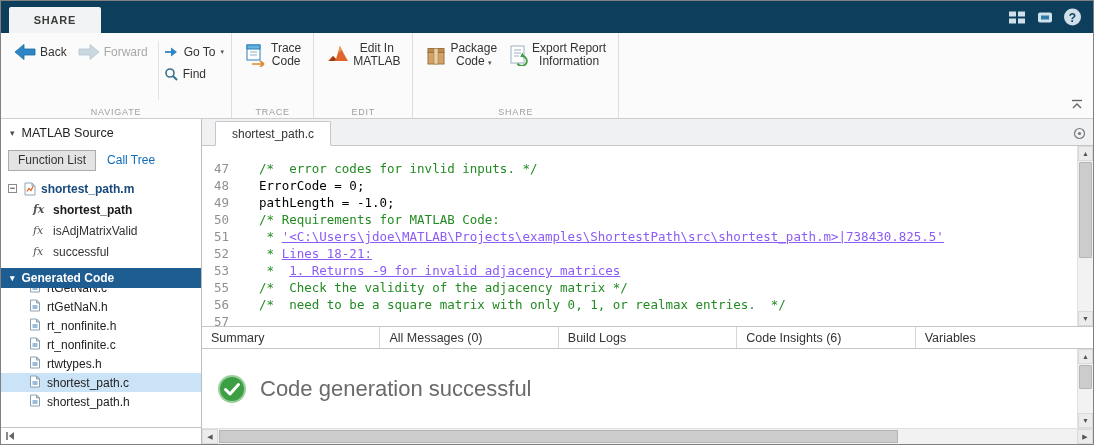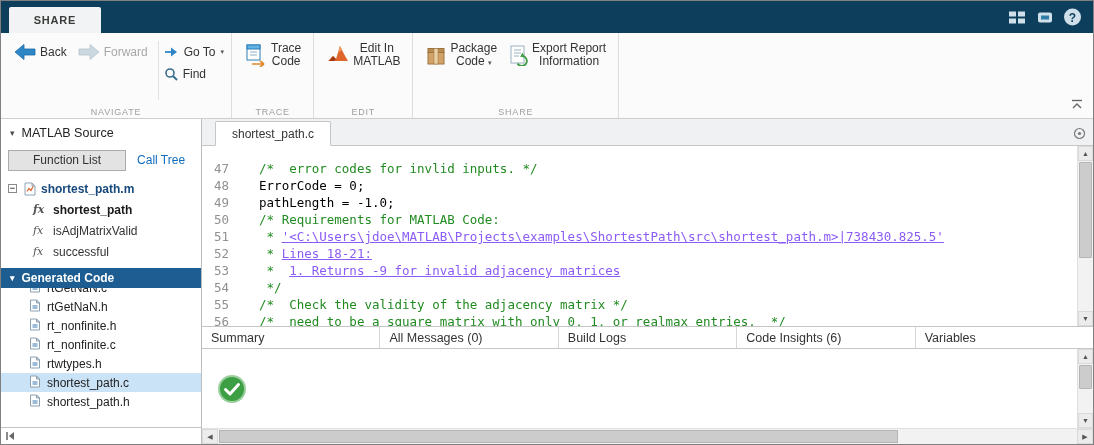--- a/index.html
+++ b/index.html
@@ -34,21 +34,21 @@
   .collapse-icon { position:absolute; right:10px; bottom:5px; cursor:pointer; }
 
   
   .main { display:flex; height:325px; }
 
   
   .sidebar { width:201px; min-width:201px; border-right:1px solid #bdbdbd; display:flex; flex-direction:column; background:#fff; }
   .panel-header { height:28px; display:flex; align-items:center; gap:7px; padding-left:9px; font-size:12.5px; color:#222; }
   .tri { font-size:9px; color:#4d4d4d; }
   .src-tabs { height:27px; display:flex; align-items:center; padding-left:7px; }
-  .func-tab { background:#e3e3e3; border:1px solid #ababab; padding:2px 24px 3px; font-size:12px; color:#333; cursor:pointer; }
+  .func-tab { background:#e3e3e3; border:1px solid #ababab; padding:2px 9px 3px; font-size:12px; color:#333; cursor:pointer; }
   .calltree-tab { color:#0f6cbd; padding:2px 11px 3px; font-size:12px; cursor:pointer; }
   .tree { padding:4px 0 6px; }
   .tree-row { height:21px; display:flex; align-items:center; font-size:12px; color:#333; cursor:pointer; }
   .tree-row.root { padding-left:7px; gap:4px; color:#17497c; font-weight:bold; }
   .tree-row.fn { padding-left:32px; gap:6px; }
   .tree-row.fn.bold { font-weight:bold; color:#1a1a1a; }
   .expander { width:9px; height:9px; border:1px solid #8a8a8a; background:#fff; font-size:9px;
     line-height:7px; text-align:center; color:#444; margin-right:2px; }
   .fx { font-family:"DejaVu Serif", serif; font-style:italic; font-size:11px; color:#555; width:14px; }
   .gen-header { height:20px; background:#1d5d91; color:#fff; display:flex; align-items:center; gap:7px;
@@ -359,21 +359,20 @@
       <div class="code-wrap">
         <div class="code-area">
           <div>
               <div class="code-line"><span class="lineno">47</span><span class="code-text"><span class="seg-comment">  /*  error codes for invlid inputs. */</span></span></div>
               <div class="code-line"><span class="lineno">48</span><span class="code-text"><span class="seg-plain">  ErrorCode = 0;</span></span></div>
               <div class="code-line"><span class="lineno">49</span><span class="code-text"><span class="seg-plain">  pathLength = -1.0;</span></span></div>
               <div class="code-line"><span class="lineno">50</span><span class="code-text"><span class="seg-comment">  /* Requirements for MATLAB Code:</span></span></div>
               <div class="code-line"><span class="lineno">51</span><span class="code-text"><span class="seg-comment">   * </span><span class="seg-link">'&lt;C:\Users\jdoe\MATLAB\Projects\examples\ShortestPath\src\shortest_path.m&gt;|738430.825.5'</span></span></div>
               <div class="code-line"><span class="lineno">52</span><span class="code-text"><span class="seg-comment">   * </span><span class="seg-link">Lines 18-21:</span></span></div>
               <div class="code-line"><span class="lineno">53</span><span class="code-text"><span class="seg-comment">   *  </span><span class="seg-link">1. Returns -9 for invalid adjacency matrices</span></span></div>
-              <div class="code-line"><span class="lineno">54</span><span class="code-text"><span class="seg-comment">   */</span></span></div>
               <div class="code-line"><span class="lineno">55</span><span class="code-text"><span class="seg-comment">  /*  Check the validity of the adjacency matrix */</span></span></div>
               <div class="code-line"><span class="lineno">56</span><span class="code-text"><span class="seg-comment">  /*  need to be a square matrix with only 0, 1, or realmax entries.  */</span></span></div>
               <div class="code-line"><span class="lineno">57</span><span class="code-text"></span></div>
             </div>
         </div>
         <div class="vscroll">
           <div class="sb-btn">
               <span>▲</span>
             </div>
           <div class="sb-track">
@@ -392,20 +391,21 @@
           <div class="btab">Code Insights (6)</div>
           <div class="btab">Variables</div>
         </div>
 
       <div class="msg-wrap">
         <div class="msg-body">
           <svg width="30" height="30" viewBox="0 0 30 30">
             <circle cx="15" cy="15" r="13" fill="#3d9f43" stroke="#9ccf9e" stroke-width="2"></circle>
             <path d="M8.5 15.5 l4.5 4.5 8.5 -9.5" stroke="#fff" stroke-width="3" fill="none" stroke-linecap="round" stroke-linejoin="round"></path>
           </svg>
+          <span class="msg-text">Code generation successful</span>
         </div>
         <div class="vscroll">
           <div class="sb-btn">
               <span>▲</span>
             </div>
           <div class="sb-track">
             <div class="sb-thumb" style="top:1px;height:24px"></div>
           </div>
           <div class="sb-btn">
               <span>▼</span>

